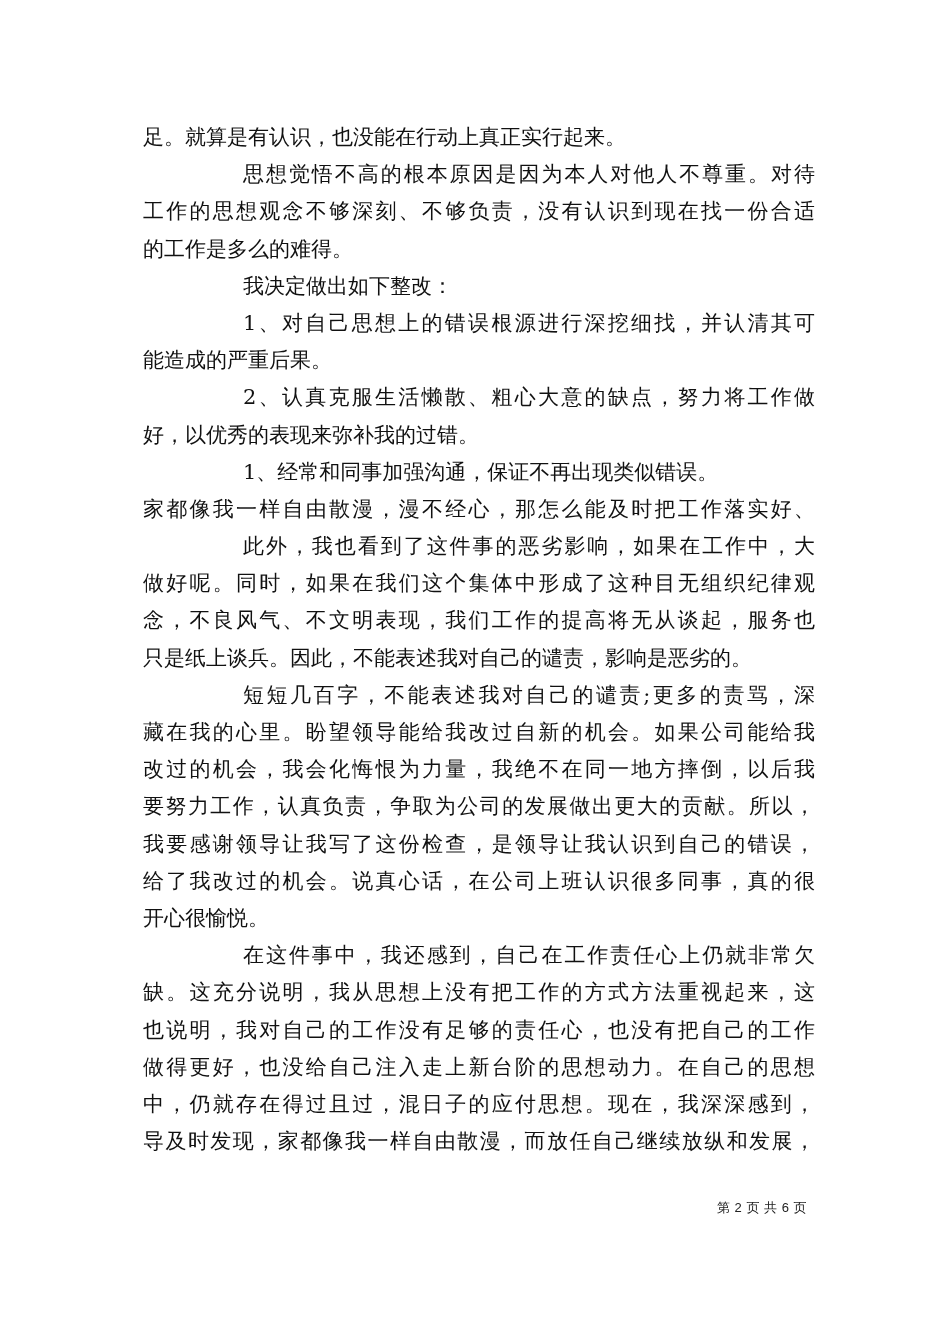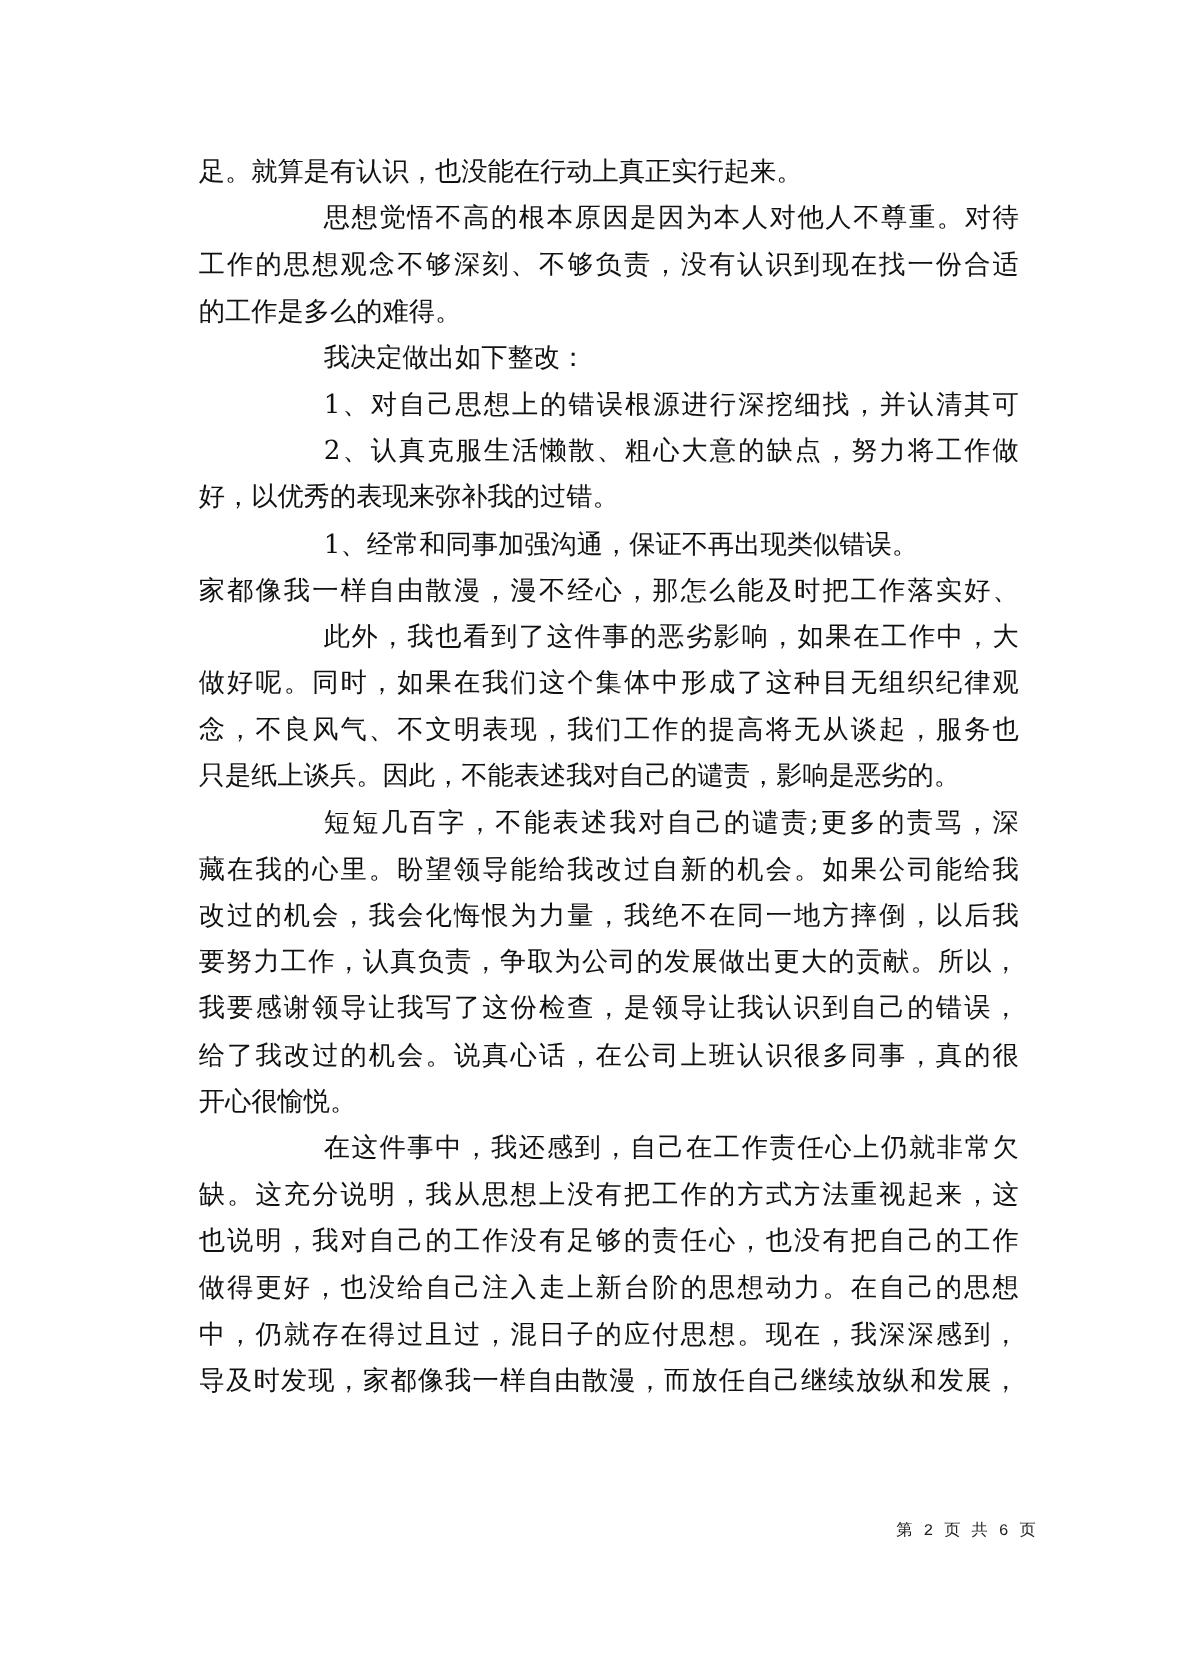--- a/index.html
+++ b/index.html
@@ -2,41 +2,41 @@
 <html><head>
 <meta charset="utf-8">
 <style>
   html, body { margin: 0; padding: 0; background: #ffffff; }
   body { width: 950px; height: 1344px; position: relative; overflow: hidden; }
   .page {
     position: absolute; left: 143px; top: 119px; width: 672px;
     font-family: "DejaVu Serif", "Liberation Serif", serif;
     font-size: 21px; line-height: 37.2px; color: #111111;
   }
-  .line { display: block; white-space: nowrap; height: 37.2px; text-align: justify; text-align-last: justify; margin-left: 16px; }
+  .line { display: block; white-space: nowrap; height: 37.2px; text-align: justify; text-align-last: justify; }
   .line.last { text-align-last: left; }
   .indent { padding-left: 100px; }
   .footer {
     position: absolute; left: 717px; top: 1199px;
-    font-family: Liberation Mono, monospace;
+    font-family: Liberation Sans, sans-serif;
     font-size: 13px; color: #222;
     letter-spacing: 0.5px;
-    margin-top: 16px;
   }
 </style>
 </head>
 <body>
 
 <div class="page" id="doc">
     <span class="line last">足。就算是有认识，也没能在行动上真正实行起来。</span>
     <span class="line indent">思想觉悟不高的根本原因是因为本人对他人不尊重。对待</span>
     <span class="line">工作的思想观念不够深刻、不够负责，没有认识到现在找一份合适</span>
     <span class="line last">的工作是多么的难得。</span>
     <span class="line indent last">我决定做出如下整改：</span>
     <span class="line indent">1、对自己思想上的错误根源进行深挖细找，并认清其可</span>
+    <span class="line last">能造成的严重后果。</span>
     <span class="line indent">2、认真克服生活懒散、粗心大意的缺点，努力将工作做</span>
     <span class="line last">好，以优秀的表现来弥补我的过错。</span>
     <span class="line indent last">1、经常和同事加强沟通，保证不再出现类似错误。</span>
     <span class="line">家都像我一样自由散漫，漫不经心，那怎么能及时把工作落实好、</span>
     <span class="line indent">此外，我也看到了这件事的恶劣影响，如果在工作中，大</span>
     <span class="line">做好呢。同时，如果在我们这个集体中形成了这种目无组织纪律观</span>
     <span class="line">念，不良风气、不文明表现，我们工作的提高将无从谈起，服务也</span>
     <span class="line last">只是纸上谈兵。因此，不能表述我对自己的谴责，影响是恶劣的。</span>
     <span class="line indent">短短几百字，不能表述我对自己的谴责;更多的责骂，深</span>
     <span class="line">藏在我的心里。盼望领导能给我改过自新的机会。如果公司能给我</span>

